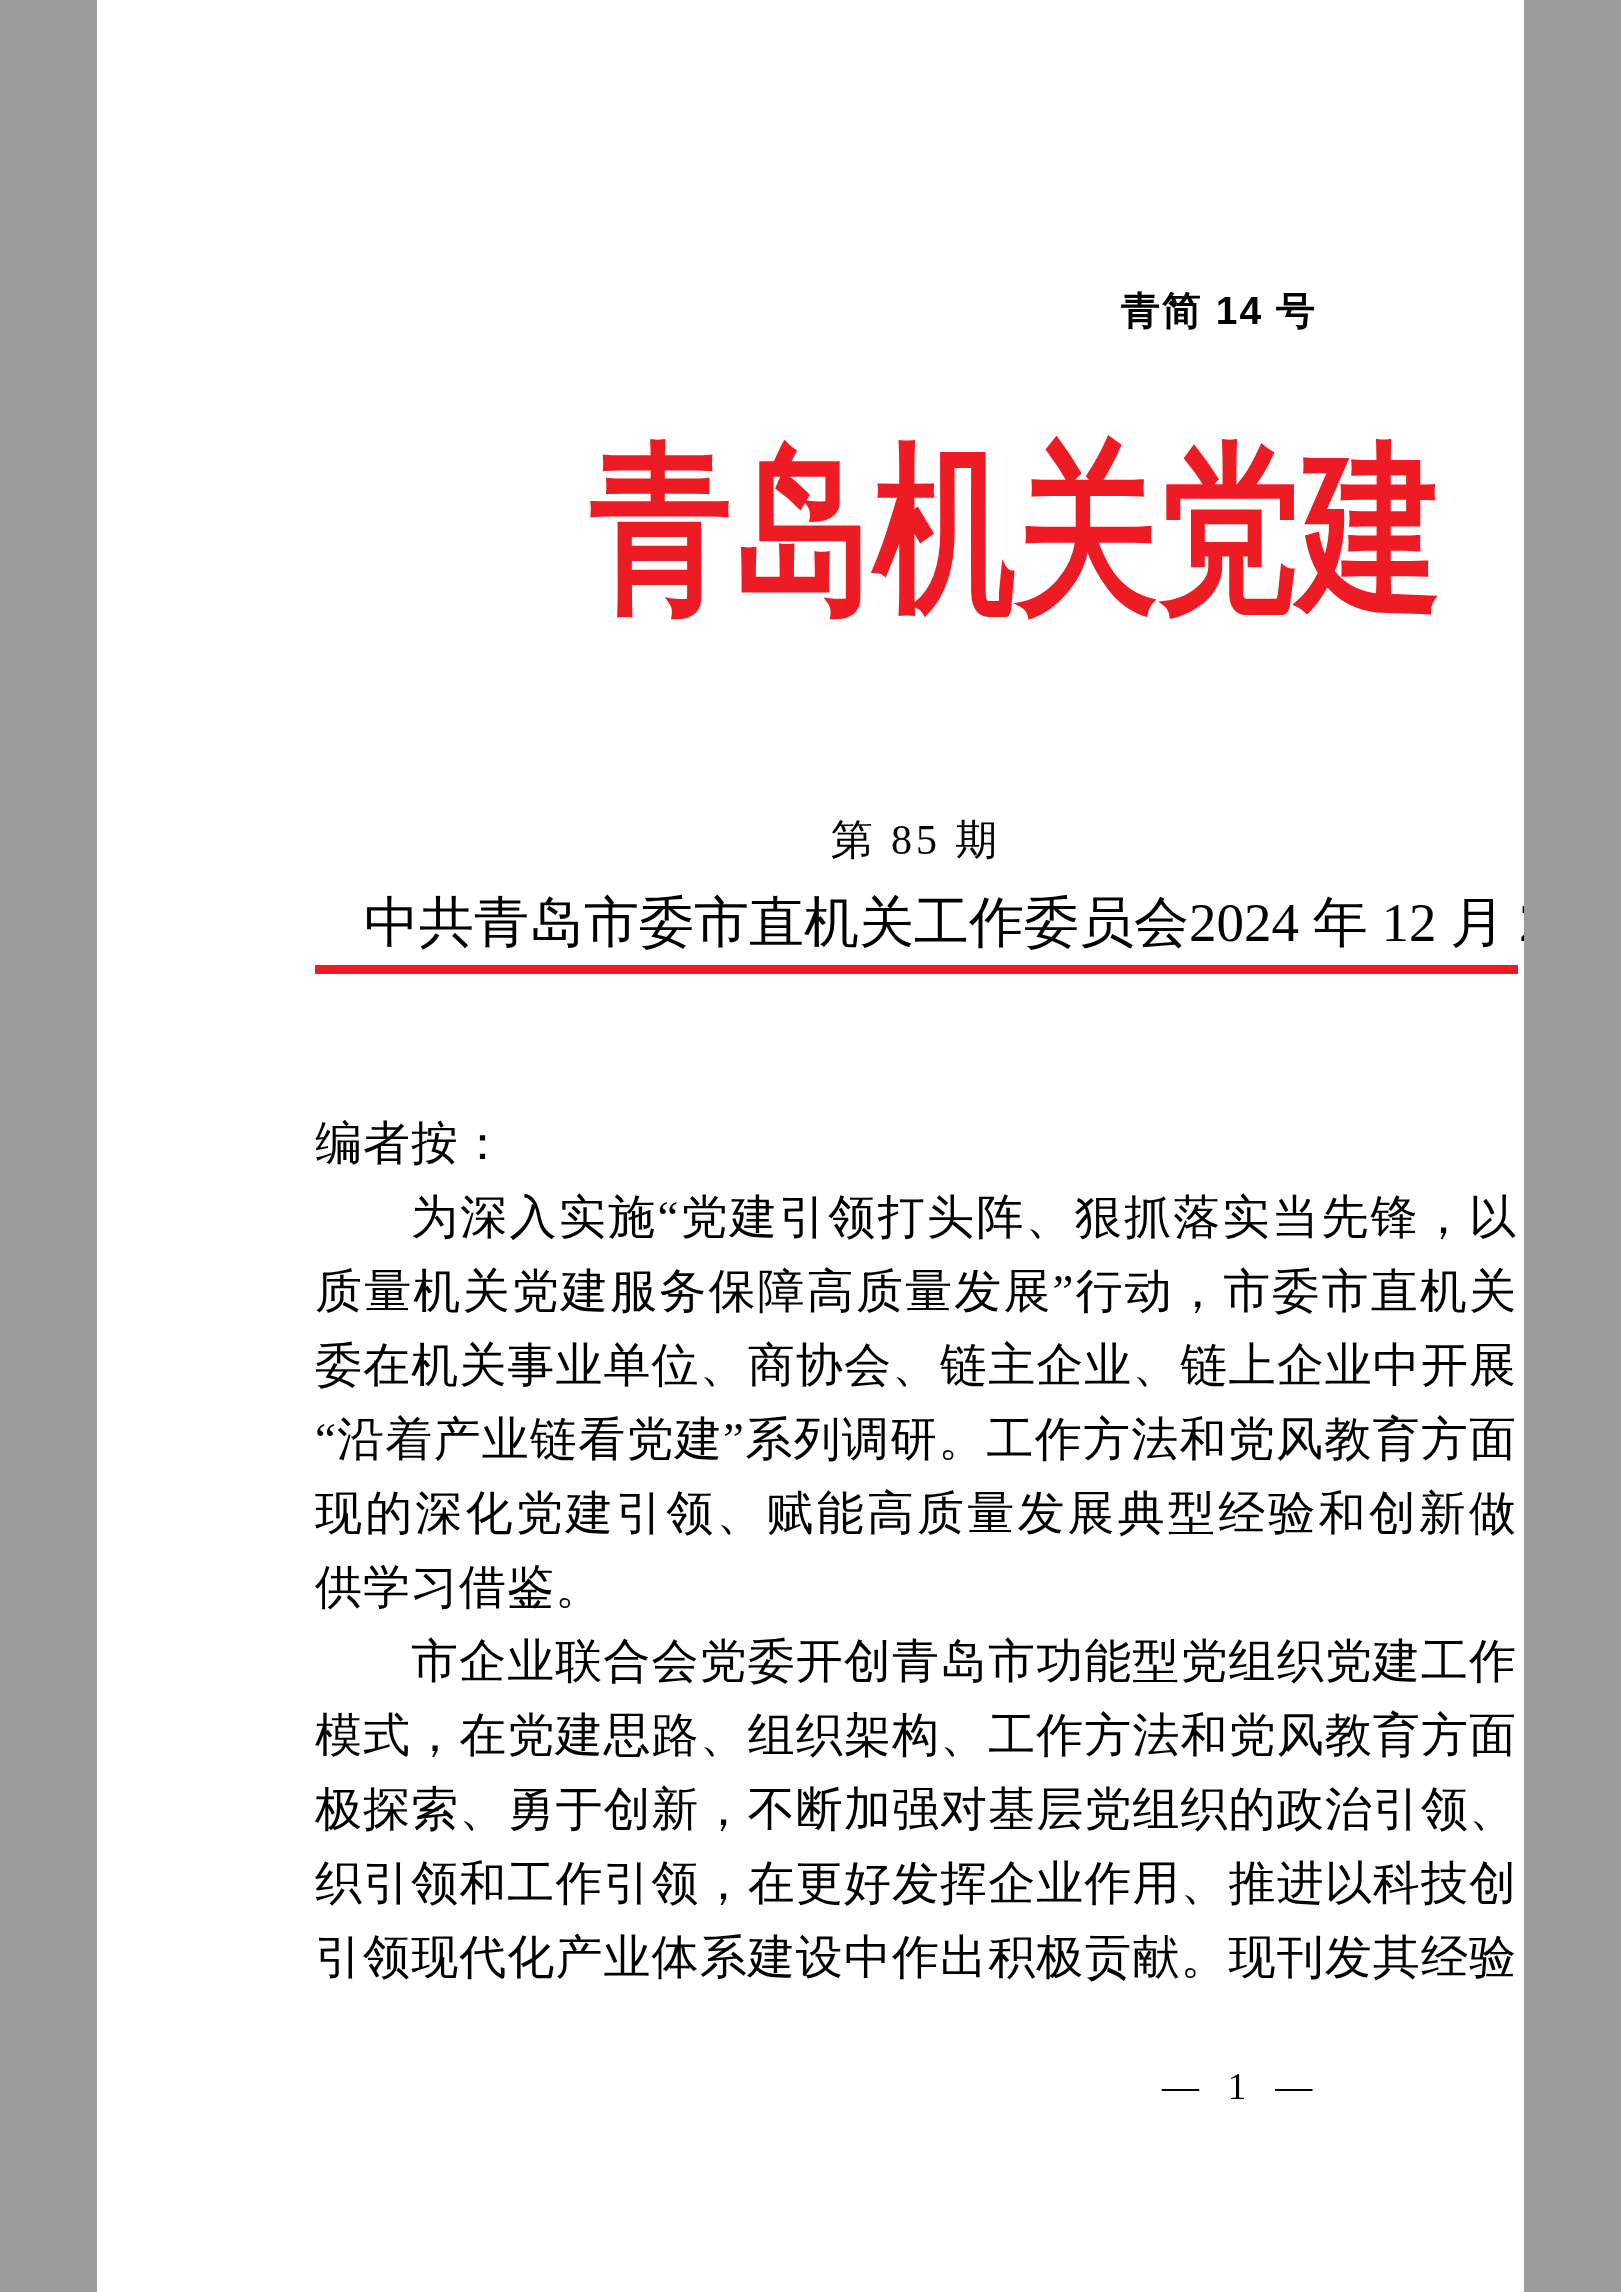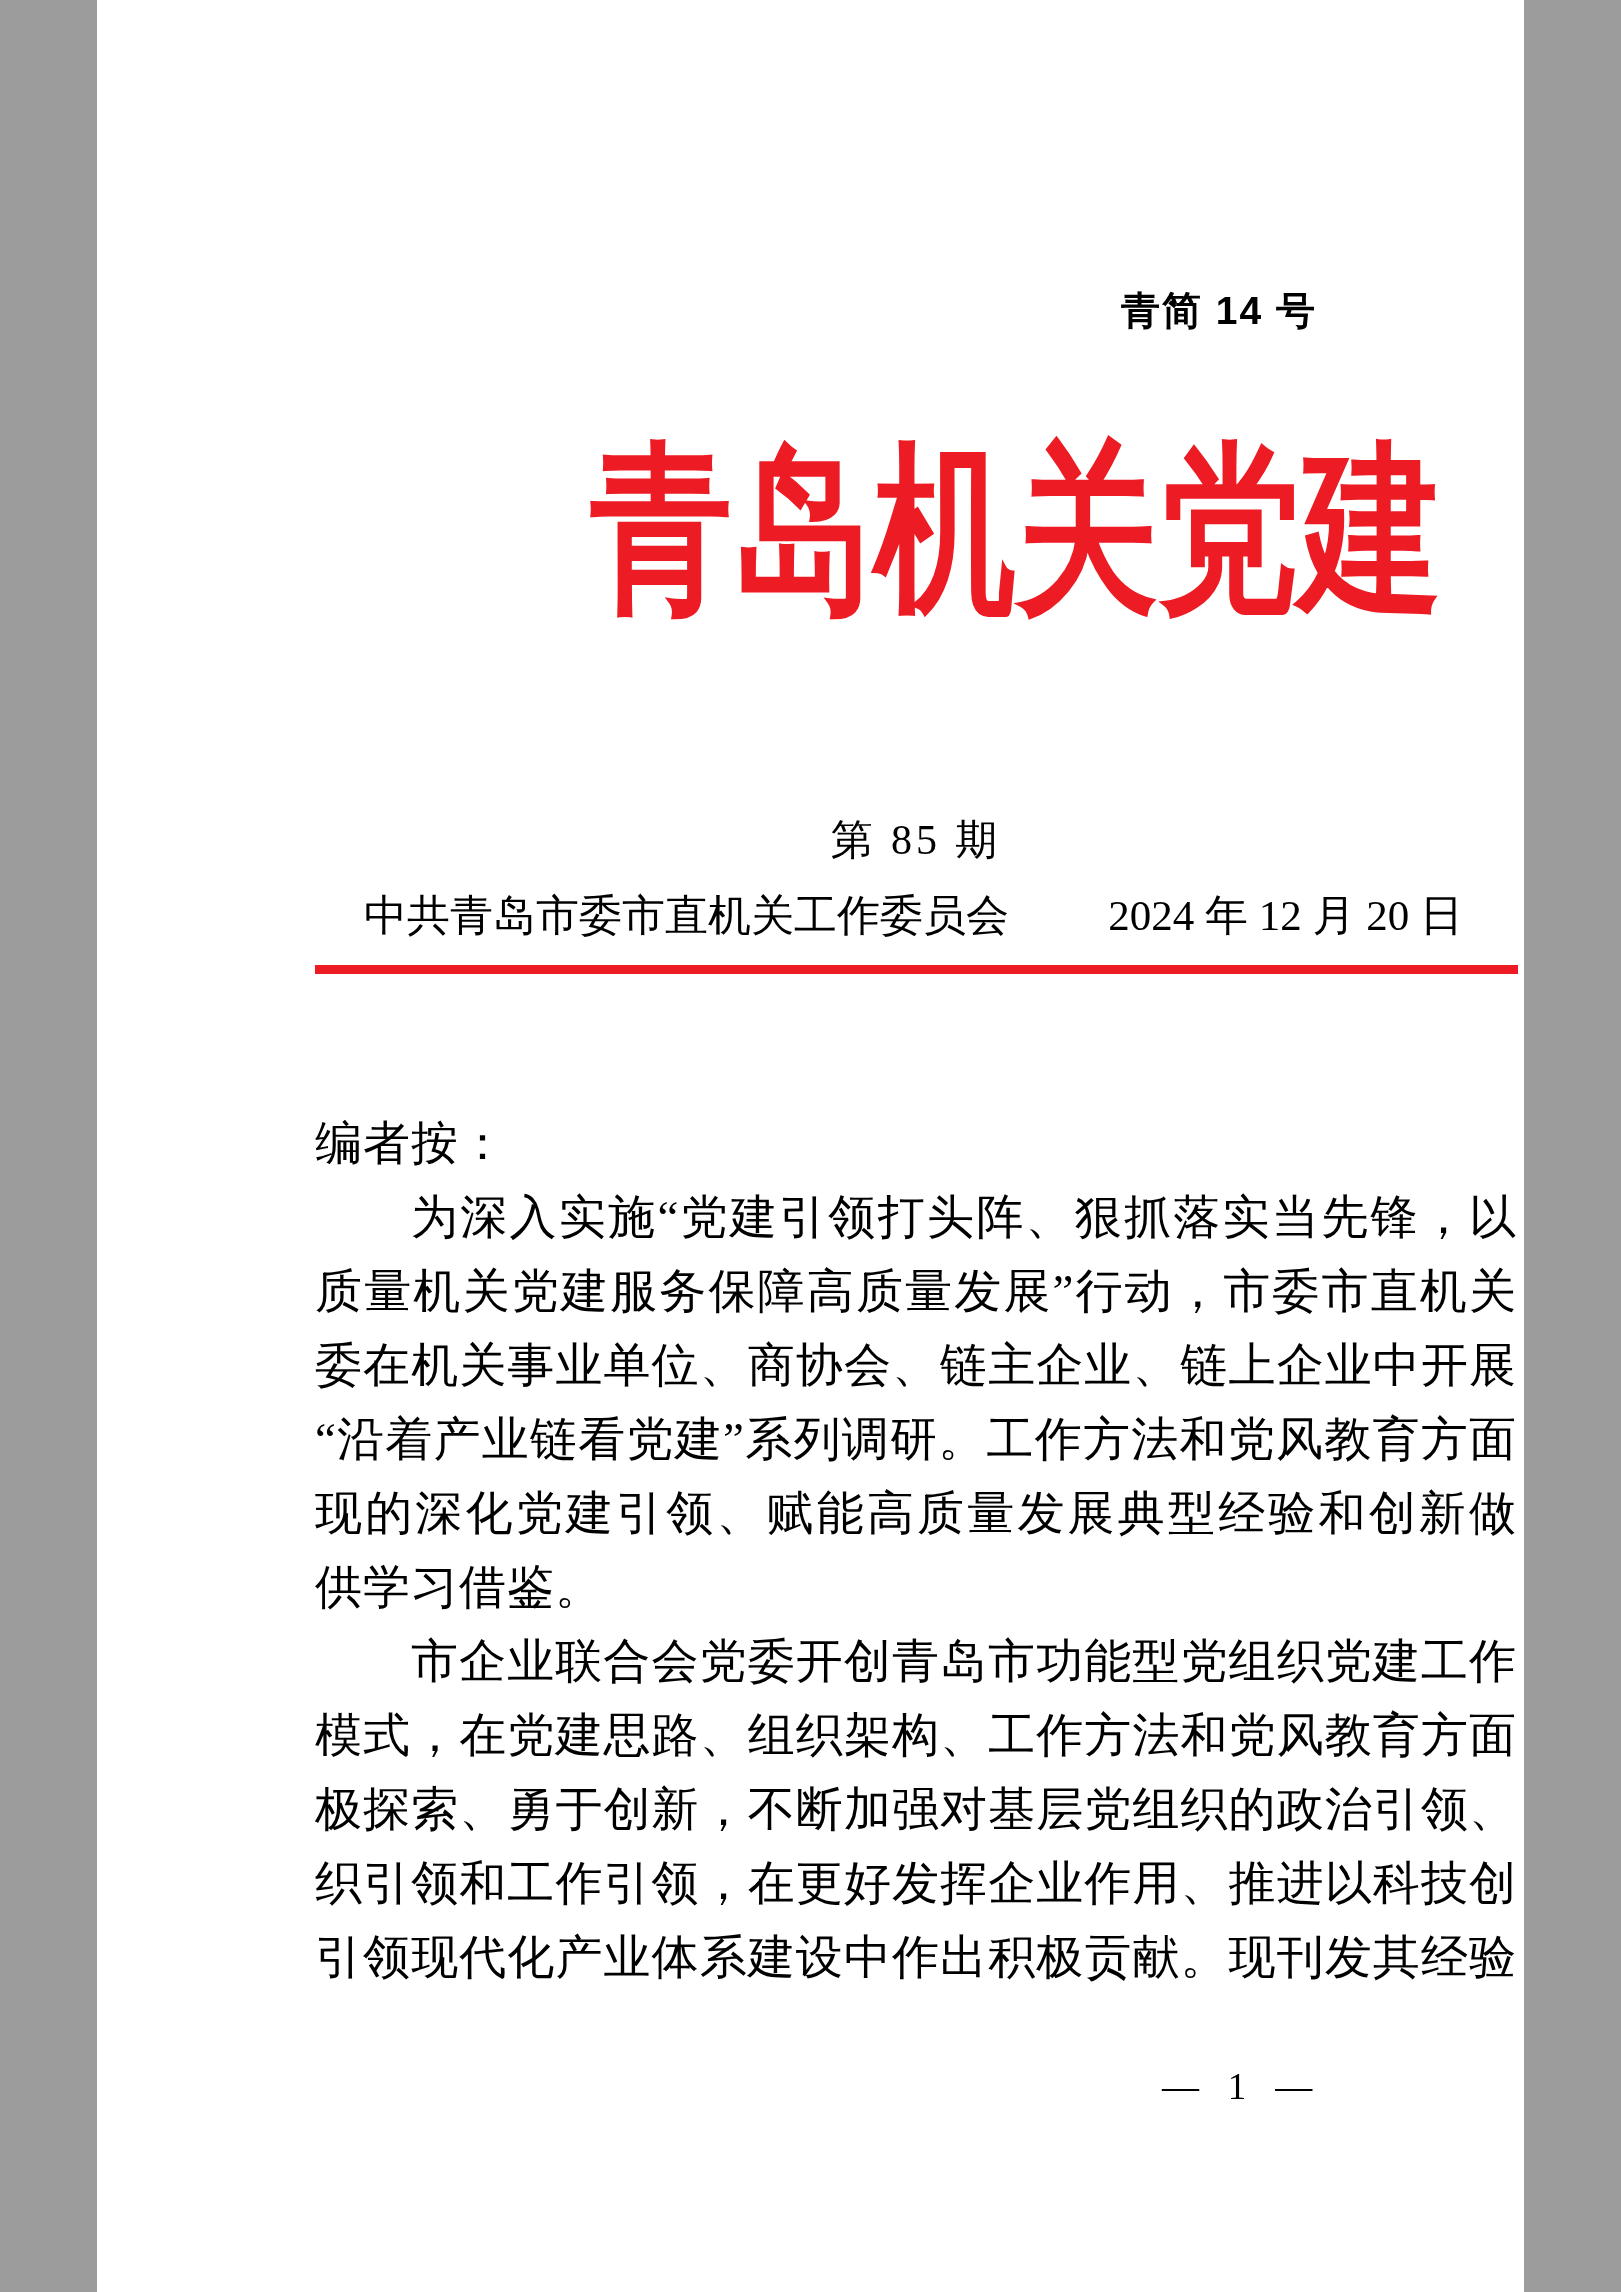--- a/index.html
+++ b/index.html
@@ -67,21 +67,21 @@
     white-space: nowrap;
   }
   .publisher-row {
     top: 890px;
     display: flex;
     justify-content: space-between;
     align-items: baseline;
     padding-left: 49px;
     padding-right: 54px;
     box-sizing: border-box;
-    font-size: 43px;
+    font-size: 55px;
     line-height: 1.2;
     white-space: nowrap;
   }
   .red-rule {
     position: absolute;
     top: 965px;
     left: 218px;
     width: 1203px;
     height: 8.8px;
     background: #ed1c24;

